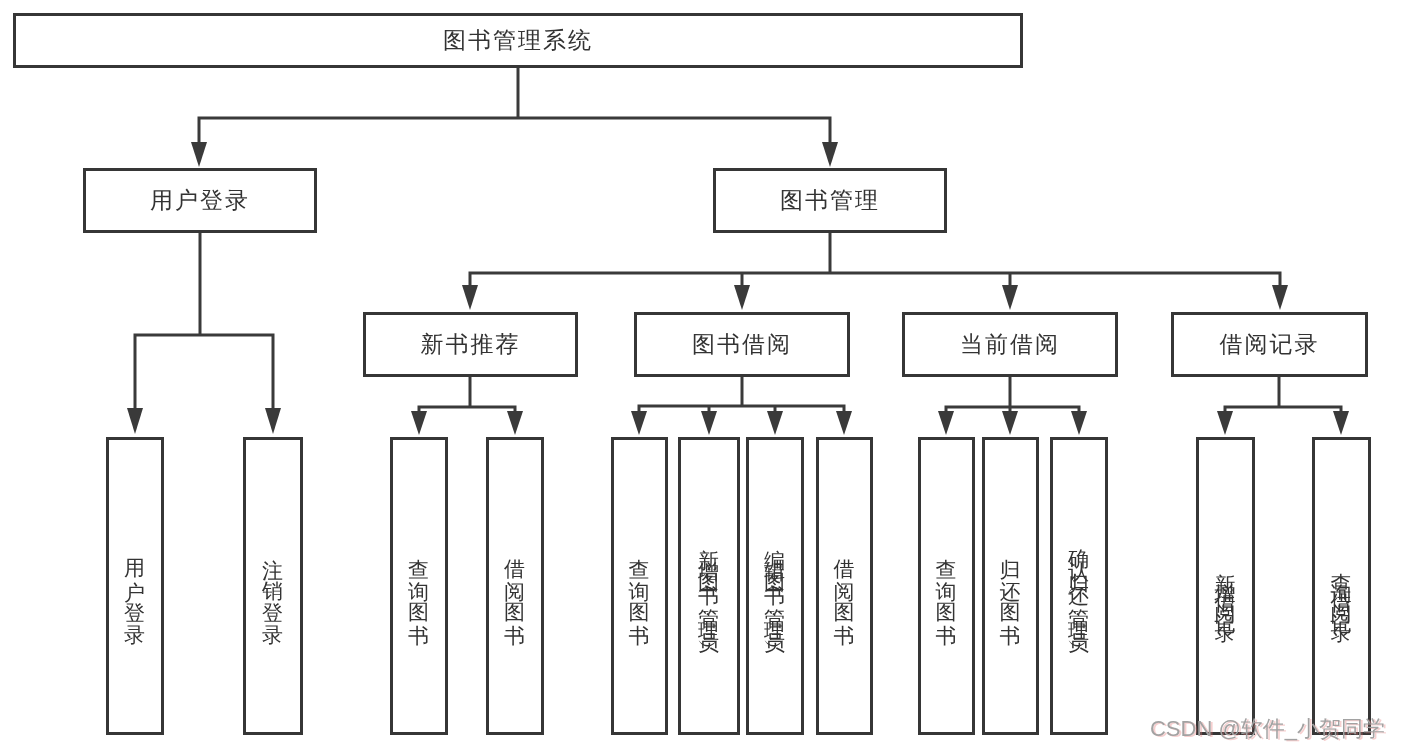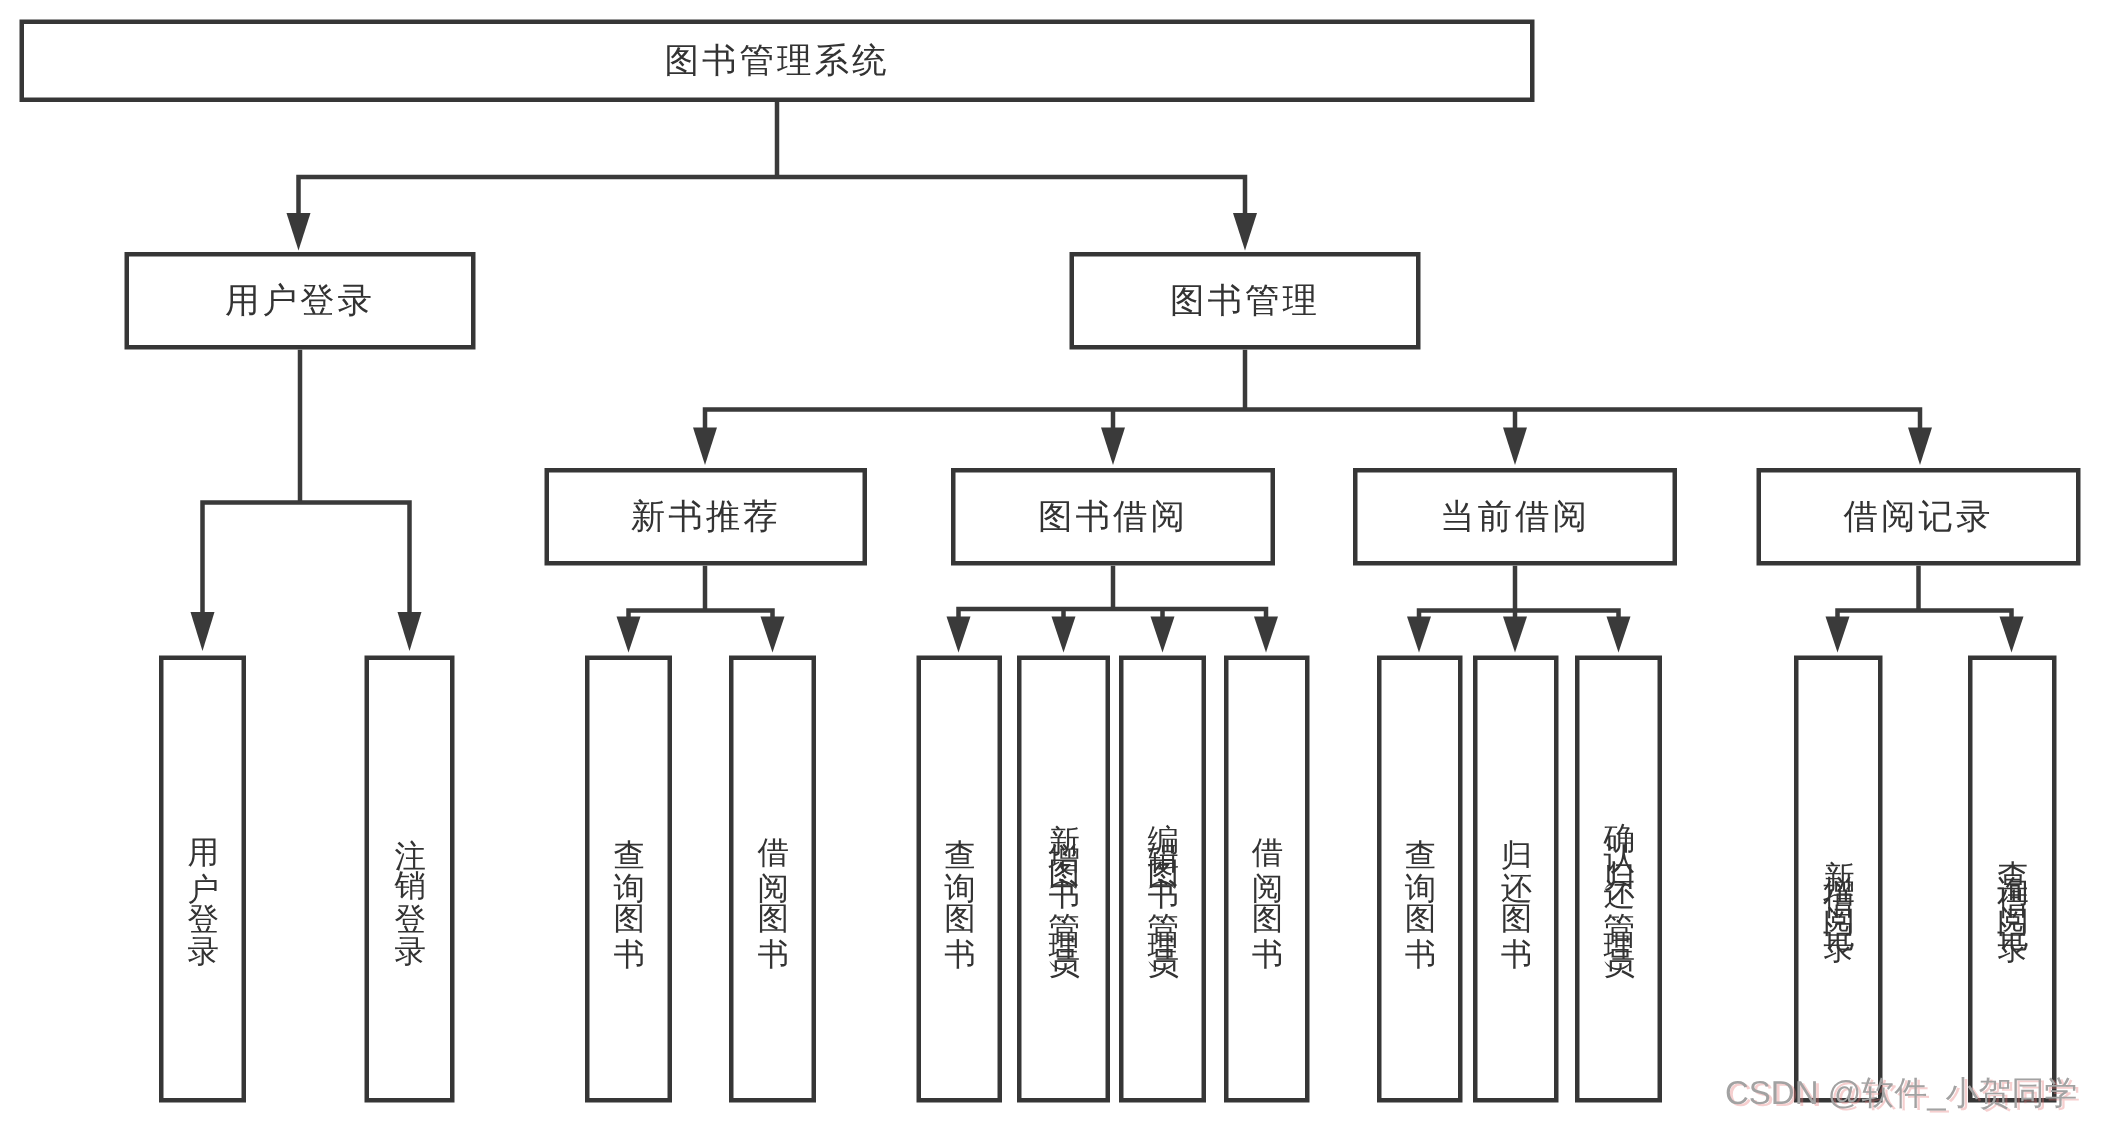--- a/index.html
+++ b/index.html
@@ -120,21 +120,21 @@
 
   <div class="node hnode" style="left:713px; top:168px; width:234px; height:65px;">
     <span class="lbl">图书管理</span>
   </div>
   <div class="node hnode" style="left:902px; top:312px; width:216px; height:65px;">
     <span class="lbl">当前借阅</span>
   </div>
   <div class="node hnode" style="left:634px; top:312px; width:216px; height:65px;">
     <span class="lbl">图书借阅</span>
   </div>
-  <div class="node hnode" style="left:1171px; top:312px; width:216px; height:65px;">
+  <div class="node hnode" style="left:1171px; top:312px; width:197px; height:65px;">
     <span class="lbl">借阅记录</span>
   </div>
 
   <div class="node leaf sp-wide" style="left:106px; top:437px; width:58px; height:298px;">
     <span class="lbl">用户登录</span>
   </div>
   <div class="node leaf sp-wide" style="left:243px; top:437px; width:60px; height:298px;">
     <span class="lbl">注销登录</span>
   </div>
   <div class="node leaf sp-wide" style="left:390px; top:437px; width:58px; height:298px;">

